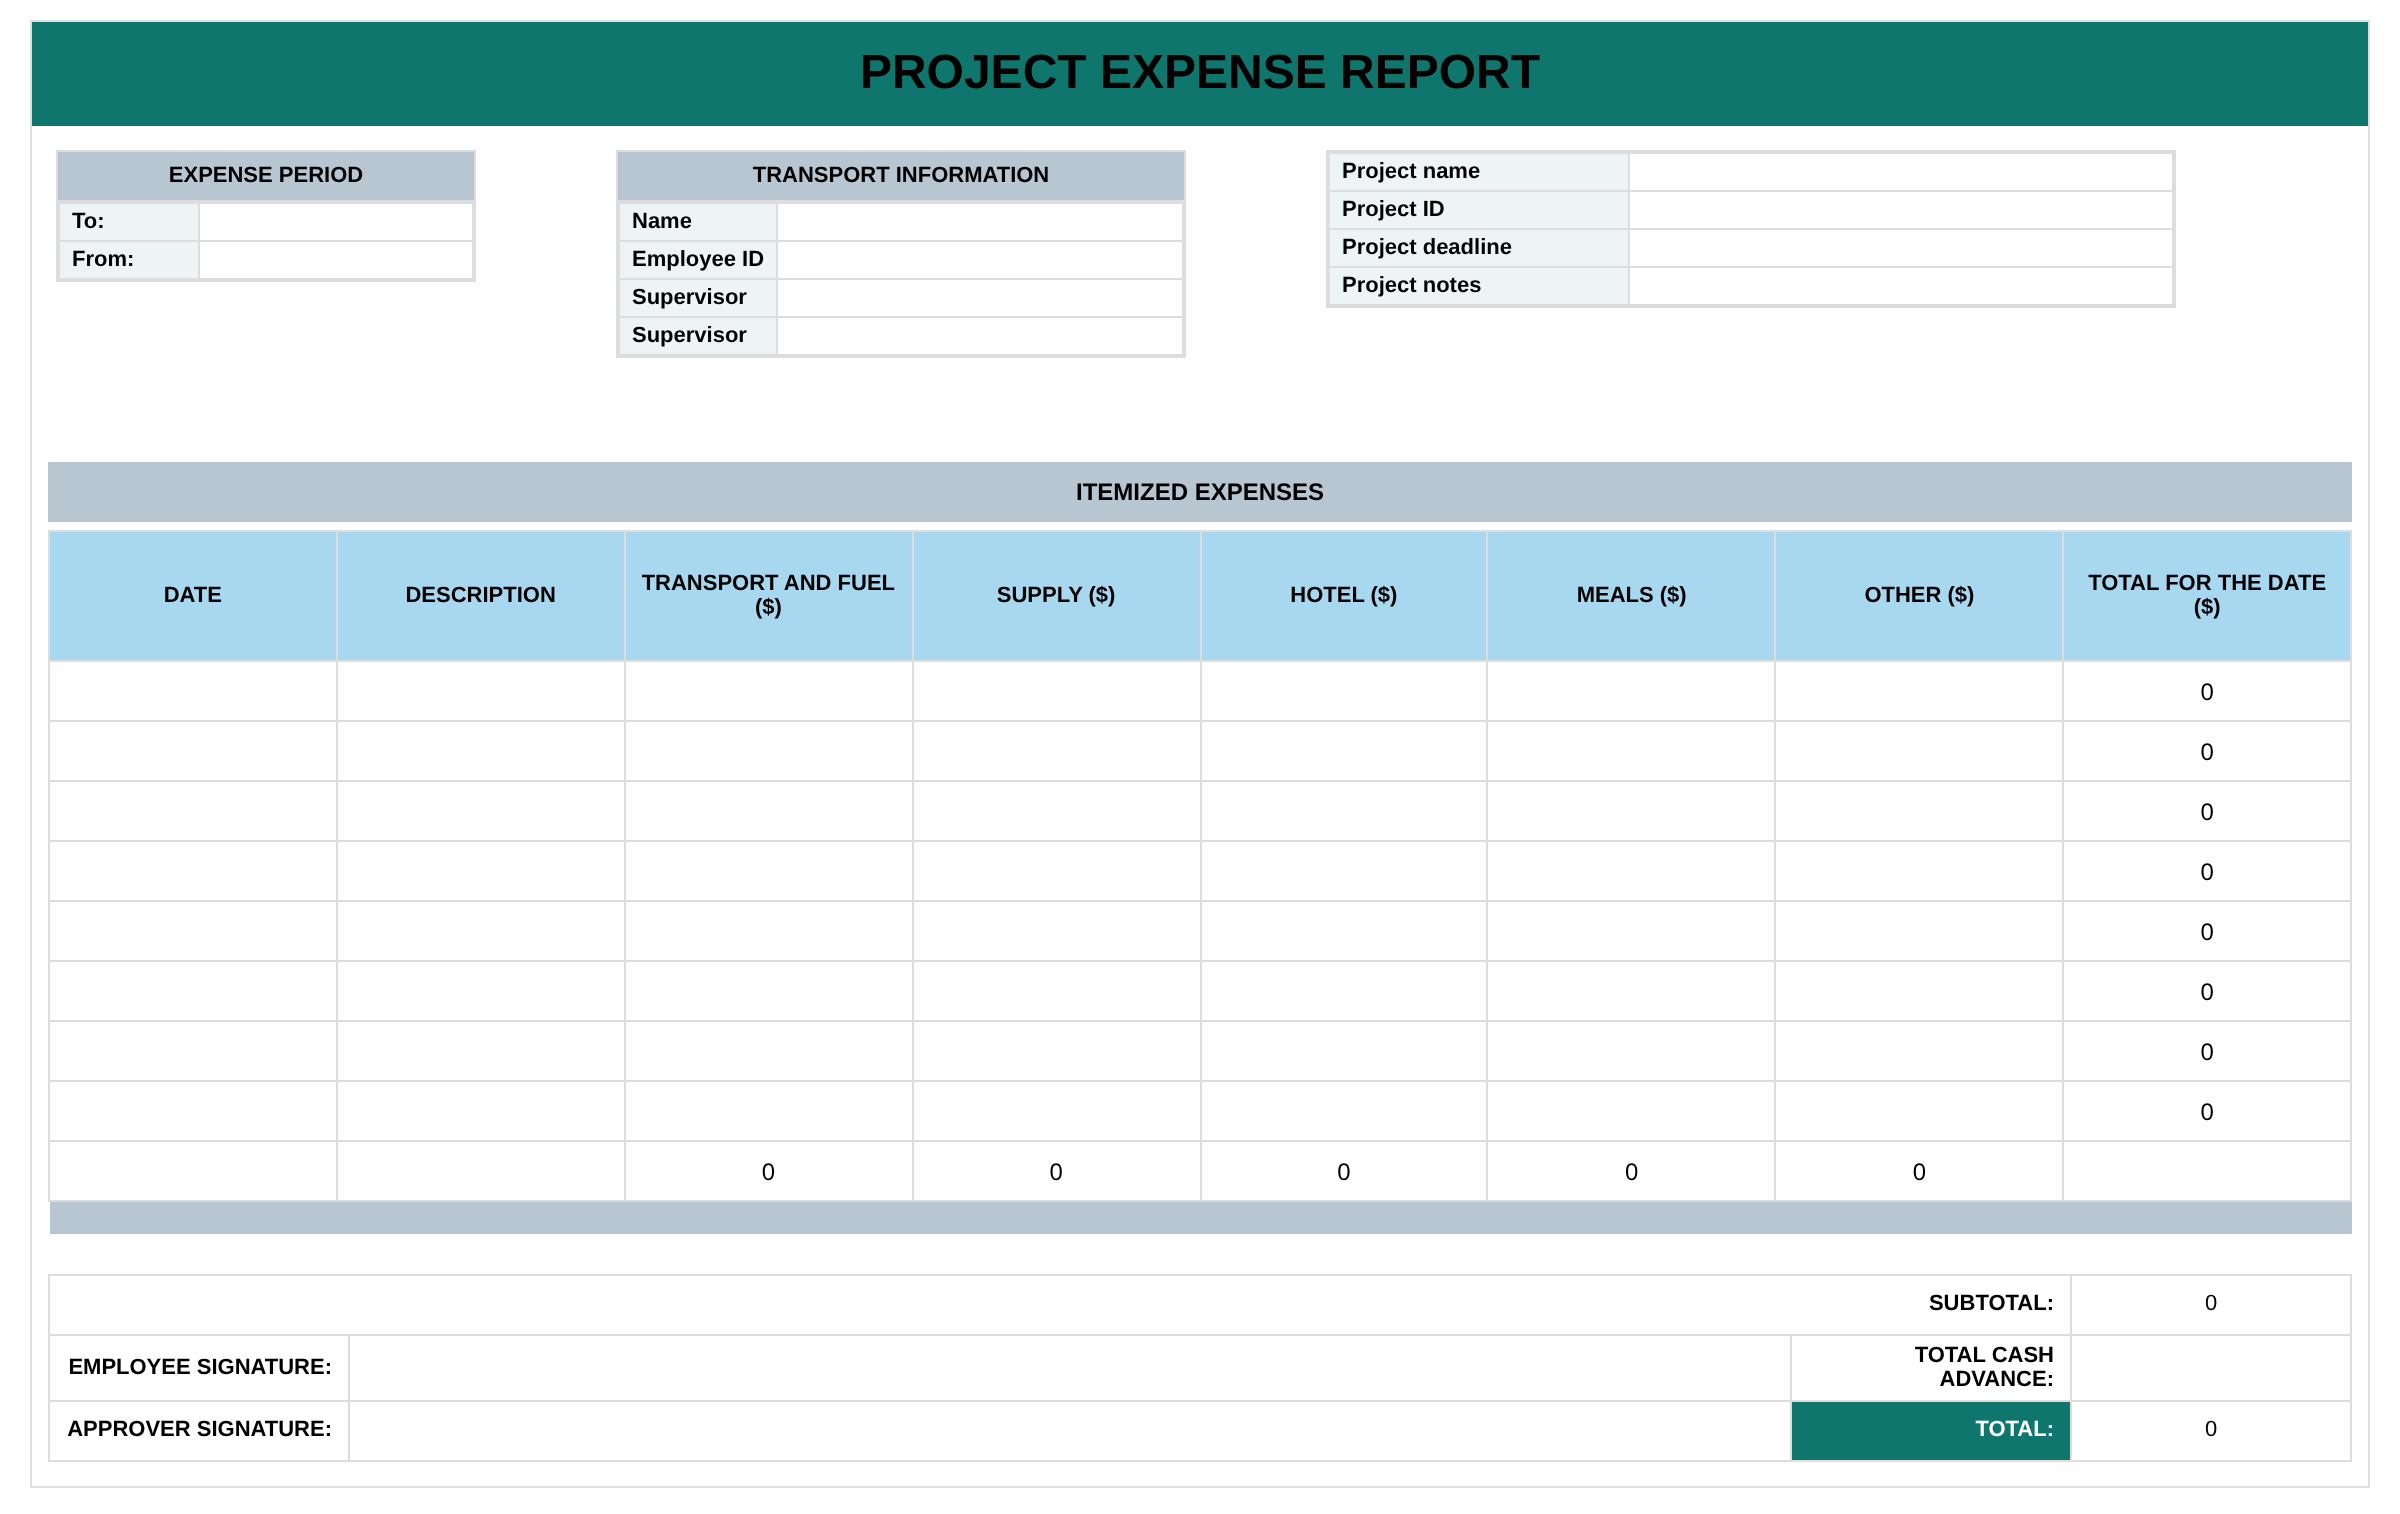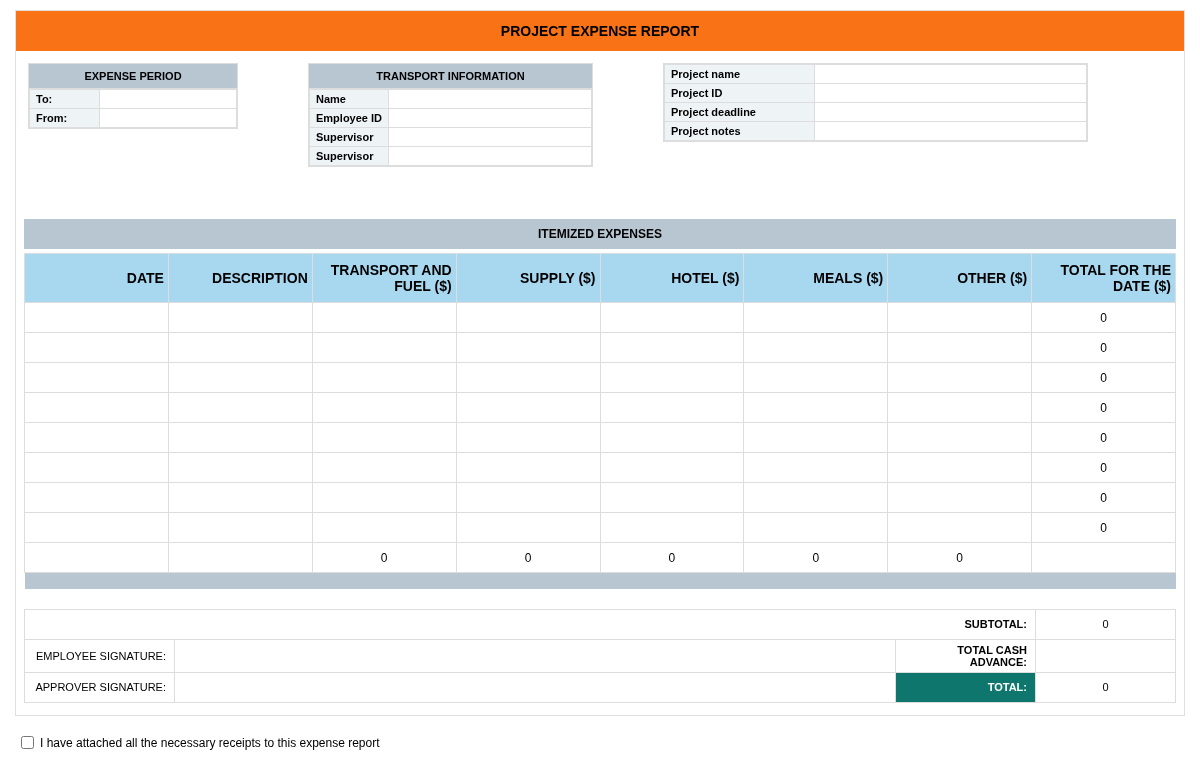--- a/index.html
+++ b/index.html
@@ -8,24 +8,24 @@
       background: #fff;
       padding: 10px 15px;
       font-size: 12px;
       color: #000;
     }
     .container {
       border: 1px solid #e0e0e0;
       padding: 0;
     }
     .title-bar {
-      background: #f97316;
-      text-align: center;
-      font-weight: bold;
-      font-size: 14px;
+      background: #0f766e;
+      text-align: center;
+      font-weight: bold;
+      font-size: 24px;
       padding: 12px 0;
       margin: 0 0;
     }
     .info-row {
       display: flex;
       gap: 70px;
       padding: 12px;
       align-items: flex-start;
     }
     .info-box {
@@ -69,25 +69,25 @@
       padding: 8px 0;
       margin: 40px 8px 4px 8px;
     }
     .expense-table {
       border-collapse: collapse;
       width: calc(100% - 16px);
       margin: 0 8px;
     }
     .expense-table th {
       background: #a8d8f0;
-      font-size: 14px;
-      font-weight: bold;
-      padding: 8px 4px;
-      border: 1px solid #ddd;
-      text-align: right;
+      font-size: 11px;
+      font-weight: bold;
+      padding: 20px 4px;
+      border: 1px solid #ddd;
+      text-align: center;
     }
     .expense-table td {
       border: 1px solid #ddd;
       height: 30px;
       text-align: center;
       font-size: 12px;
     }
     .spacer-row td {
       background: #b8c6d1;
       height: 16px;
@@ -107,21 +107,21 @@
     }
     .summary-label {
       text-align: right;
       font-weight: bold;
     }
     .summary-value {
       text-align: center;
       width: 140px;
     }
     .sig-label {
-      font-weight: normal;
+      font-weight: bold;
       text-align: right;
       width: 150px;
       margin-top: 48px;
     }
     .total-highlight {
       background: #0f766e;
       color: #fff;
     }
     .checkbox-row {
       padding: 20px 6px;

